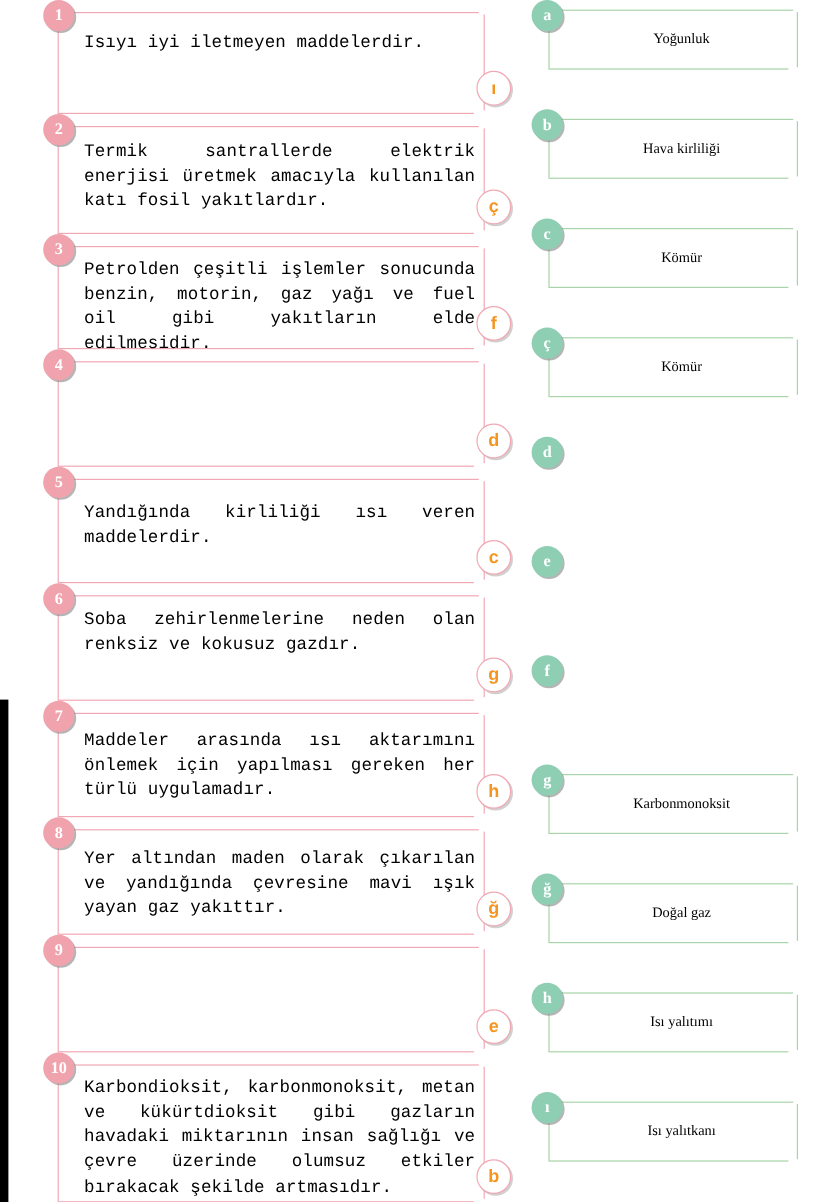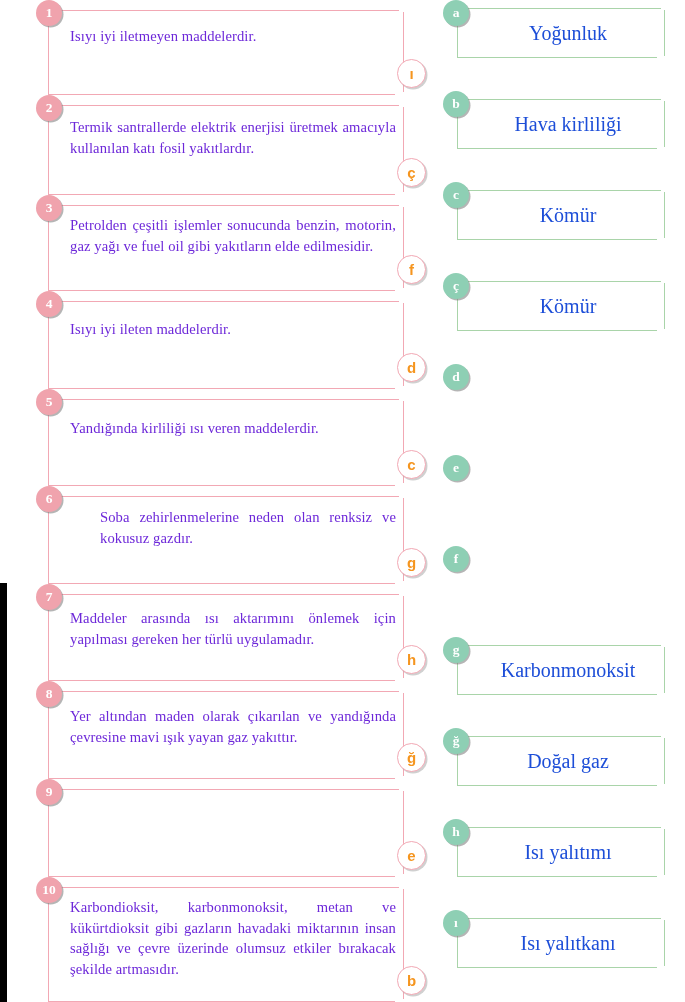--- a/index.html
+++ b/index.html
@@ -60,24 +60,25 @@
     bottom: -2px; right: -2px;
     width: 10px; height: 4px;
     background: #ffffff;
   }
   .q-text {
     position: absolute;
     left: 34px;
     right: 30px;
     font-size: 14.6px;
     line-height: 1.42;
-    color: #6d28d9;
+    color: #000000;
     text-align: justify;
     text-align-last: left;
     letter-spacing: 0.1px;
+    font-family: Liberation Mono, monospace;
   }
   .q-num {
     position: absolute;
     left: 0; top: 0;
     width: 26px; height: 26px;
     border-radius: 50%;
     background: #f0a3ad;
     color: #ffffff;
     font-family: "Liberation Serif", serif;
     font-size: 13.5px;
@@ -147,23 +148,23 @@
     justify-content: center;
     box-shadow: 1.5px 1.5px 0 0 rgba(120,120,120,0.55);
     z-index: 4;
   }
   .a-text {
     position: absolute;
     left: 20px; right: 6px;
     top: 50%;
     transform: translateY(-50%);
     text-align: center;
-    font-size: 20px;
+    font-size: 12px;
     line-height: 1.32;
-    color: #1d4ed8;
+    color: #000000;
   }
 </style>
 </head>
 <body>
 
 <div id="black-strip"></div>
 
 <div id="left-column">
     <div class="q-item" style="top: 0px; height: 95px;">
       <div class="q-box">
@@ -190,39 +191,38 @@
       </div>
       <div class="q-text" style="top: 20px;">Petrolden çeşitli işlemler sonucunda benzin, motorin, gaz yağı ve fuel oil gibi yakıtların elde edilmesidir.</div>
       <div class="q-num">3</div>
       <div class="q-ans" style="top: 60px;">f</div>
     </div>
     <div class="q-item" style="top: 291px; height: 98px;">
       <div class="q-box">
         <span class="notch-tr"></span>
         <span class="notch-br"></span>
       </div>
-      <div class="q-text" style="top: 28px;">Isıyı iyi ileten maddelerdir.</div>
       <div class="q-num">4</div>
       <div class="q-ans" style="top: 62px;">d</div>
     </div>
     <div class="q-item" style="top: 389px; height: 97px;">
       <div class="q-box">
         <span class="notch-tr"></span>
         <span class="notch-br"></span>
       </div>
       <div class="q-text" style="top: 29px;">Yandığında kirliliği ısı veren maddelerdir.</div>
       <div class="q-num">5</div>
       <div class="q-ans" style="top: 61px;">c</div>
     </div>
     <div class="q-item" style="top: 486px; height: 98px;">
       <div class="q-box">
         <span class="notch-tr"></span>
         <span class="notch-br"></span>
       </div>
-      <div class="q-text" style="top: 21px; margin-left: 30px;">Soba zehirlenmelerine neden olan renksiz ve kokusuz gazdır.</div>
+      <div class="q-text" style="top: 21px;">Soba zehirlenmelerine neden olan renksiz ve kokusuz gazdır.</div>
       <div class="q-num">6</div>
       <div class="q-ans" style="top: 62px;">g</div>
     </div>
     <div class="q-item" style="top: 584px; height: 97px;">
       <div class="q-box">
         <span class="notch-tr"></span>
         <span class="notch-br"></span>
       </div>
       <div class="q-text" style="top: 24px;">Maddeler arasında ısı aktarımını önlemek için yapılması gereken her türlü uygulamadır.</div>
       <div class="q-num">7</div>

